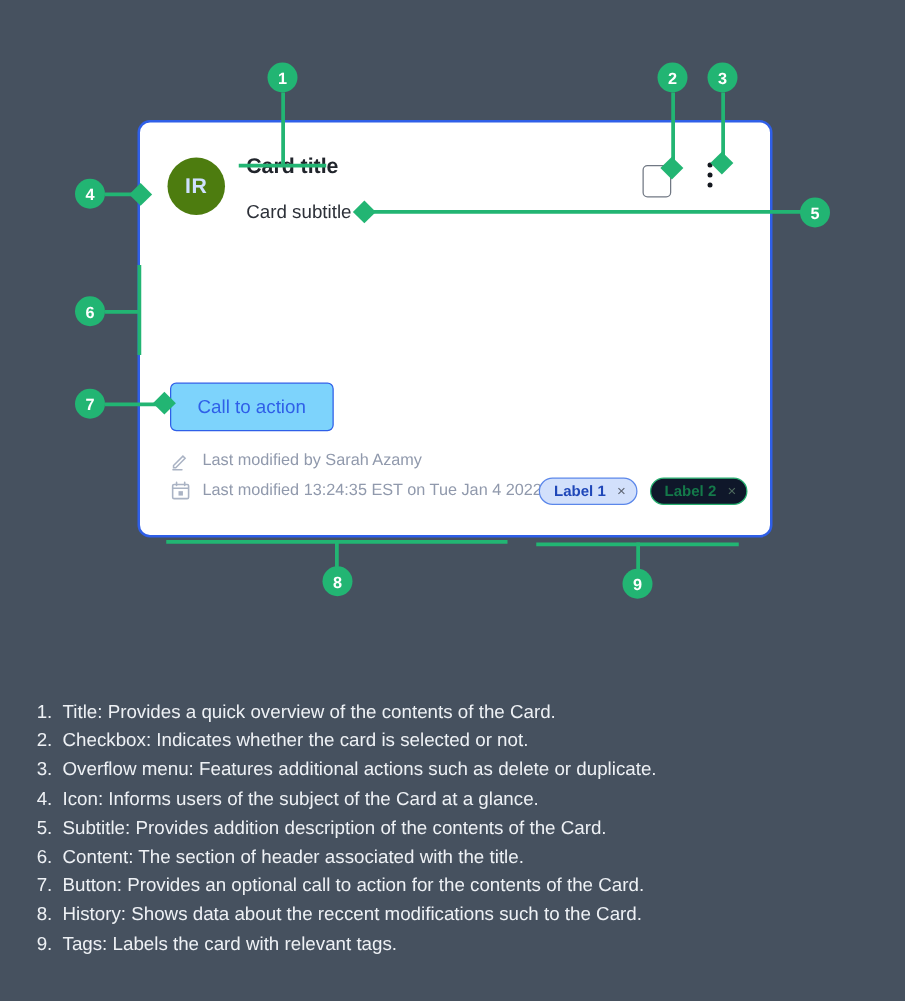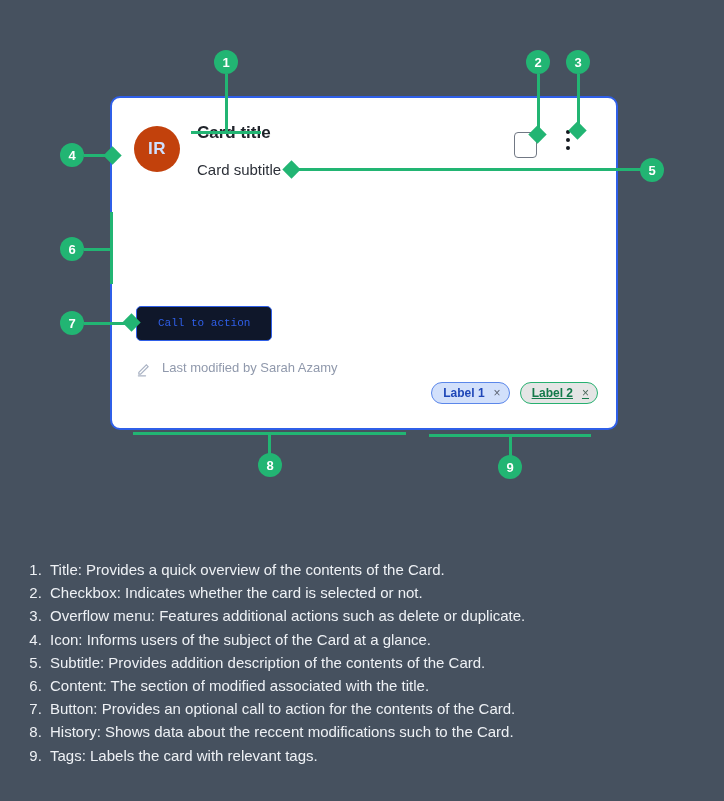--- a/index.html
+++ b/index.html
@@ -37,21 +37,21 @@
     right: 22px;
     height: 60px;
   }
   .avatar {
     position: absolute;
     left: 0;
     top: 4px;
     width: 46px;
     height: 46px;
     border-radius: 50%;
-    background: #c2410c;
+    background: #4d7c0f;
     color: #cfe0ff;
     font-size: 17px;
     font-weight: bold;
     letter-spacing: 0.5px;
     display: flex;
     align-items: center;
     justify-content: center;
   }
   .header-text {
     position: absolute;
@@ -110,24 +110,24 @@
     line-height: 23px;
     color: #2c3038;
   }
   .cta-button {
     position: absolute;
     left: 24px;
     top: 208px;
     padding: 11px 21px;
     border: 1.5px solid #2f5fe8;
     border-radius: 5px;
-    background: #0f172a;
+    background: #7dd3fc;
     color: #2f5fe8;
-    font-size: 11px;
-    font-family: Liberation Mono, monospace;
+    font-size: 15px;
+    font-family: Liberation Sans, sans-serif;
     line-height: 1;
     cursor: pointer;
   }
 
   
   .card-footer {
     position: absolute;
     left: 24px;
     right: 18px;
     top: 262px;
@@ -176,24 +176,23 @@
     font-weight: normal;
     line-height: 1;
   }
   .tag-blue {
     background: #d2e0fb;
     border: 1.3px solid #5b87ea;
     color: #1f47b8;
   }
   .tag-blue .tag-x { color: #5d6472; }
   .tag-green {
-    background: #e5e5e5;
+    background: #0f172a;
     border: 1.3px solid #27b070;
     color: #14794a;
-    text-decoration: underline;
   }
   .tag-green .tag-x { color: #4f6a5e; }
 
   
   #annotations {
     position: absolute;
     inset: 0;
     pointer-events: none;
   }
   .badge {
@@ -277,20 +276,29 @@
 
   <div class="card-footer">
     <div class="history">
       <div class="history-row">
         <svg class="hicon" viewBox="0 0 24 24">
           <path d="M4 17.5 14.6 6.9l2.5 2.5L6.5 20H4z" fill="none" stroke="#aab3c4" stroke-width="1.7"></path>
           <path d="M3.3 22.3h10.2" stroke="#aab3c4" stroke-width="1.7" stroke-linecap="round"></path>
         </svg>
         <span>Last modified by Sarah Azamy</span>
       </div>
+      <div class="history-row">
+        <svg class="hicon" viewBox="0 0 24 24">
+          <rect x="3" y="5" width="18" height="16" rx="1.6" fill="none" stroke="#aab3c4" stroke-width="1.8"></rect>
+          <path d="M3 9.4h18" stroke="#aab3c4" stroke-width="1.8"></path>
+          <path d="M7.4 2.6v3.6M16.6 2.6v3.6" stroke="#aab3c4" stroke-width="1.8" stroke-linecap="round"></path>
+          <rect x="9.6" y="12.6" width="5" height="5" fill="#aab3c4"></rect>
+        </svg>
+        <span>Last modified 13:24:35 EST on Tue Jan 4 2022</span>
+      </div>
     </div>
 
     <div class="tags">
       <span class="tag tag-blue">
         <span>Label 1</span>
         <span class="tag-x">×</span>
       </span>
       <span class="tag tag-green">
         <span>Label 2</span>
         <span class="tag-x">×</span>
@@ -338,18 +346,18 @@
   <div class="badge" style="left:498px; top:455px;">9</div>
 </div>
 
 <div id="legend">
   <ol>
     <li>Title: Provides a quick overview of the contents of the Card.</li>
     <li>Checkbox: Indicates whether the card is selected or not.</li>
     <li>Overflow menu: Features additional actions such as delete or duplicate.</li>
     <li>Icon: Informs users of the subject of the Card at a glance.</li>
     <li>Subtitle: Provides addition description of the contents of the Card.</li>
-    <li>Content: The section of modified associated with the title.</li>
+    <li>Content: The section of header associated with the title.</li>
     <li>Button: Provides an optional call to action for the contents of the Card.</li>
     <li>History: Shows data about the reccent modifications such to the Card.</li>
     <li>Tags: Labels the card with relevant tags.</li>
   </ol>
 </div>
 
 </body></html>

